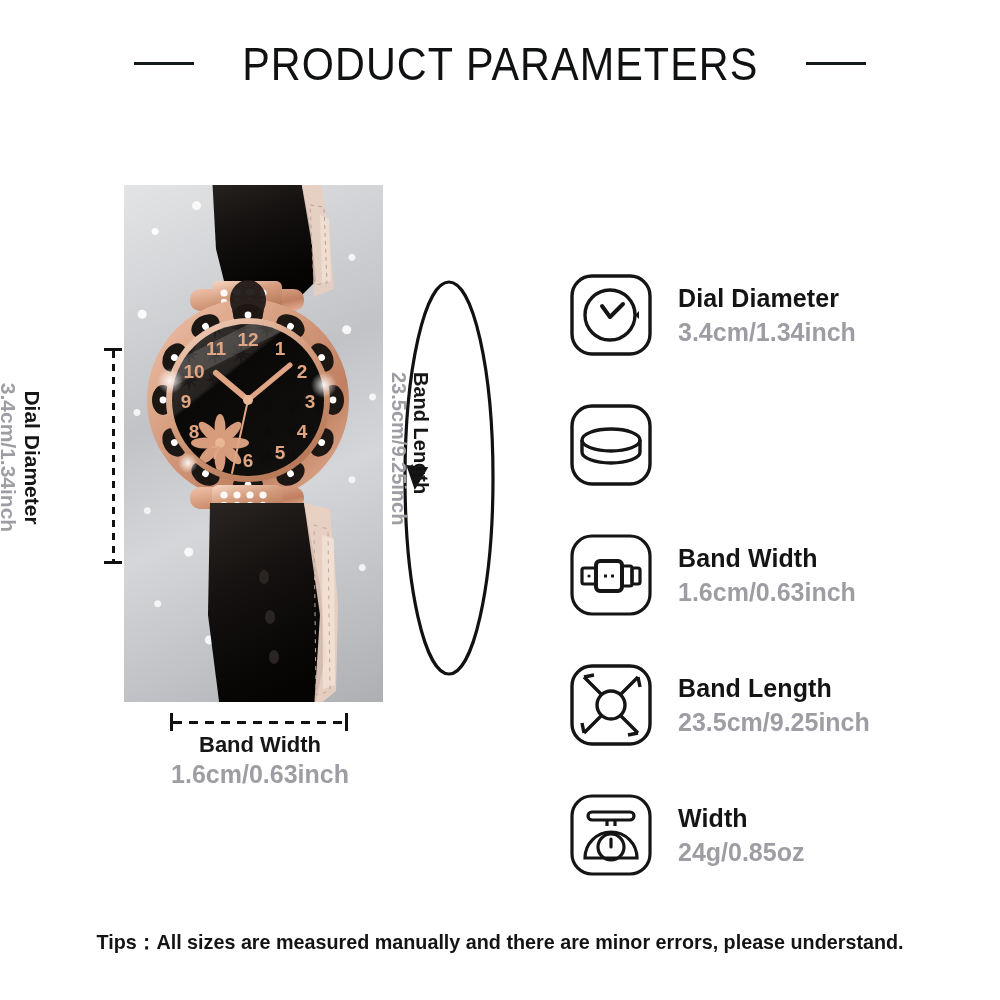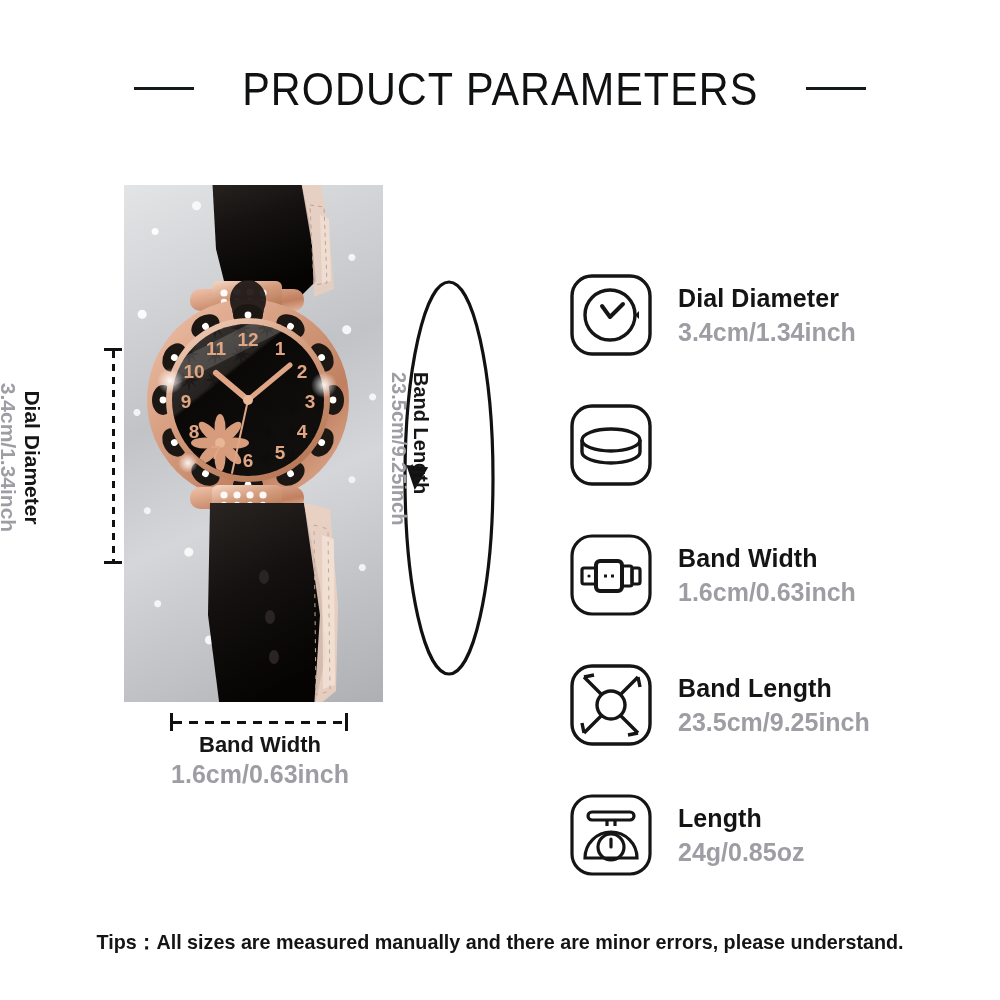--- a/index.html
+++ b/index.html
@@ -9,21 +9,21 @@
     background:#ffffff;
     font-family:"Liberation Sans", sans-serif;
     position:relative;
     overflow:hidden;
     color:#111;
   }
 
   
   .title-row{
     position:absolute; left:0; top:36px; width:1000px;
-    display:flex; align-items:center; justify-content:center; gap:13px;margin-top:25px;
+    display:flex; align-items:center; justify-content:center; gap:13px;
   }
   .title-dash{ width:60px; height:3px; background:#141a1c; }
   .title-text{
     font-size:47px;
     font-weight:400;
     letter-spacing:1.2px;
     color:#0f1112;
     font-family:"Liberation Sans Narrow","Liberation Sans",sans-serif;
     transform:scaleX(.88);
     transform-origin:center;
@@ -433,20 +433,20 @@
       <svg viewBox="0 0 86 86" width="86" height="86" fill="none" stroke="#151515" stroke-width="3.2">
         <rect x="4" y="4" width="78" height="78" rx="20"></rect>
         <rect x="20" y="20" width="46" height="8" rx="4"></rect>
         <path d="M39 28 v6 M47 28 v6"></path>
         <path d="M17 66 a26 26 0 0 1 52 0 z"></path>
         <circle cx="43" cy="55" r="13"></circle>
         <path d="M43 55 v-8" stroke-linecap="round"></path>
       </svg>
     </div>
     <div class="ptext">
-      <div class="plabel">Length</div>
+      <div class="plabel">Width</div>
       <div class="pvalue">24g/0.85oz</div>
     </div>
   </div>
 
 </div>
 
 <div class="tips">Tips：All sizes are measured manually and there are minor errors, please understand.</div>
 
 </body></html>

